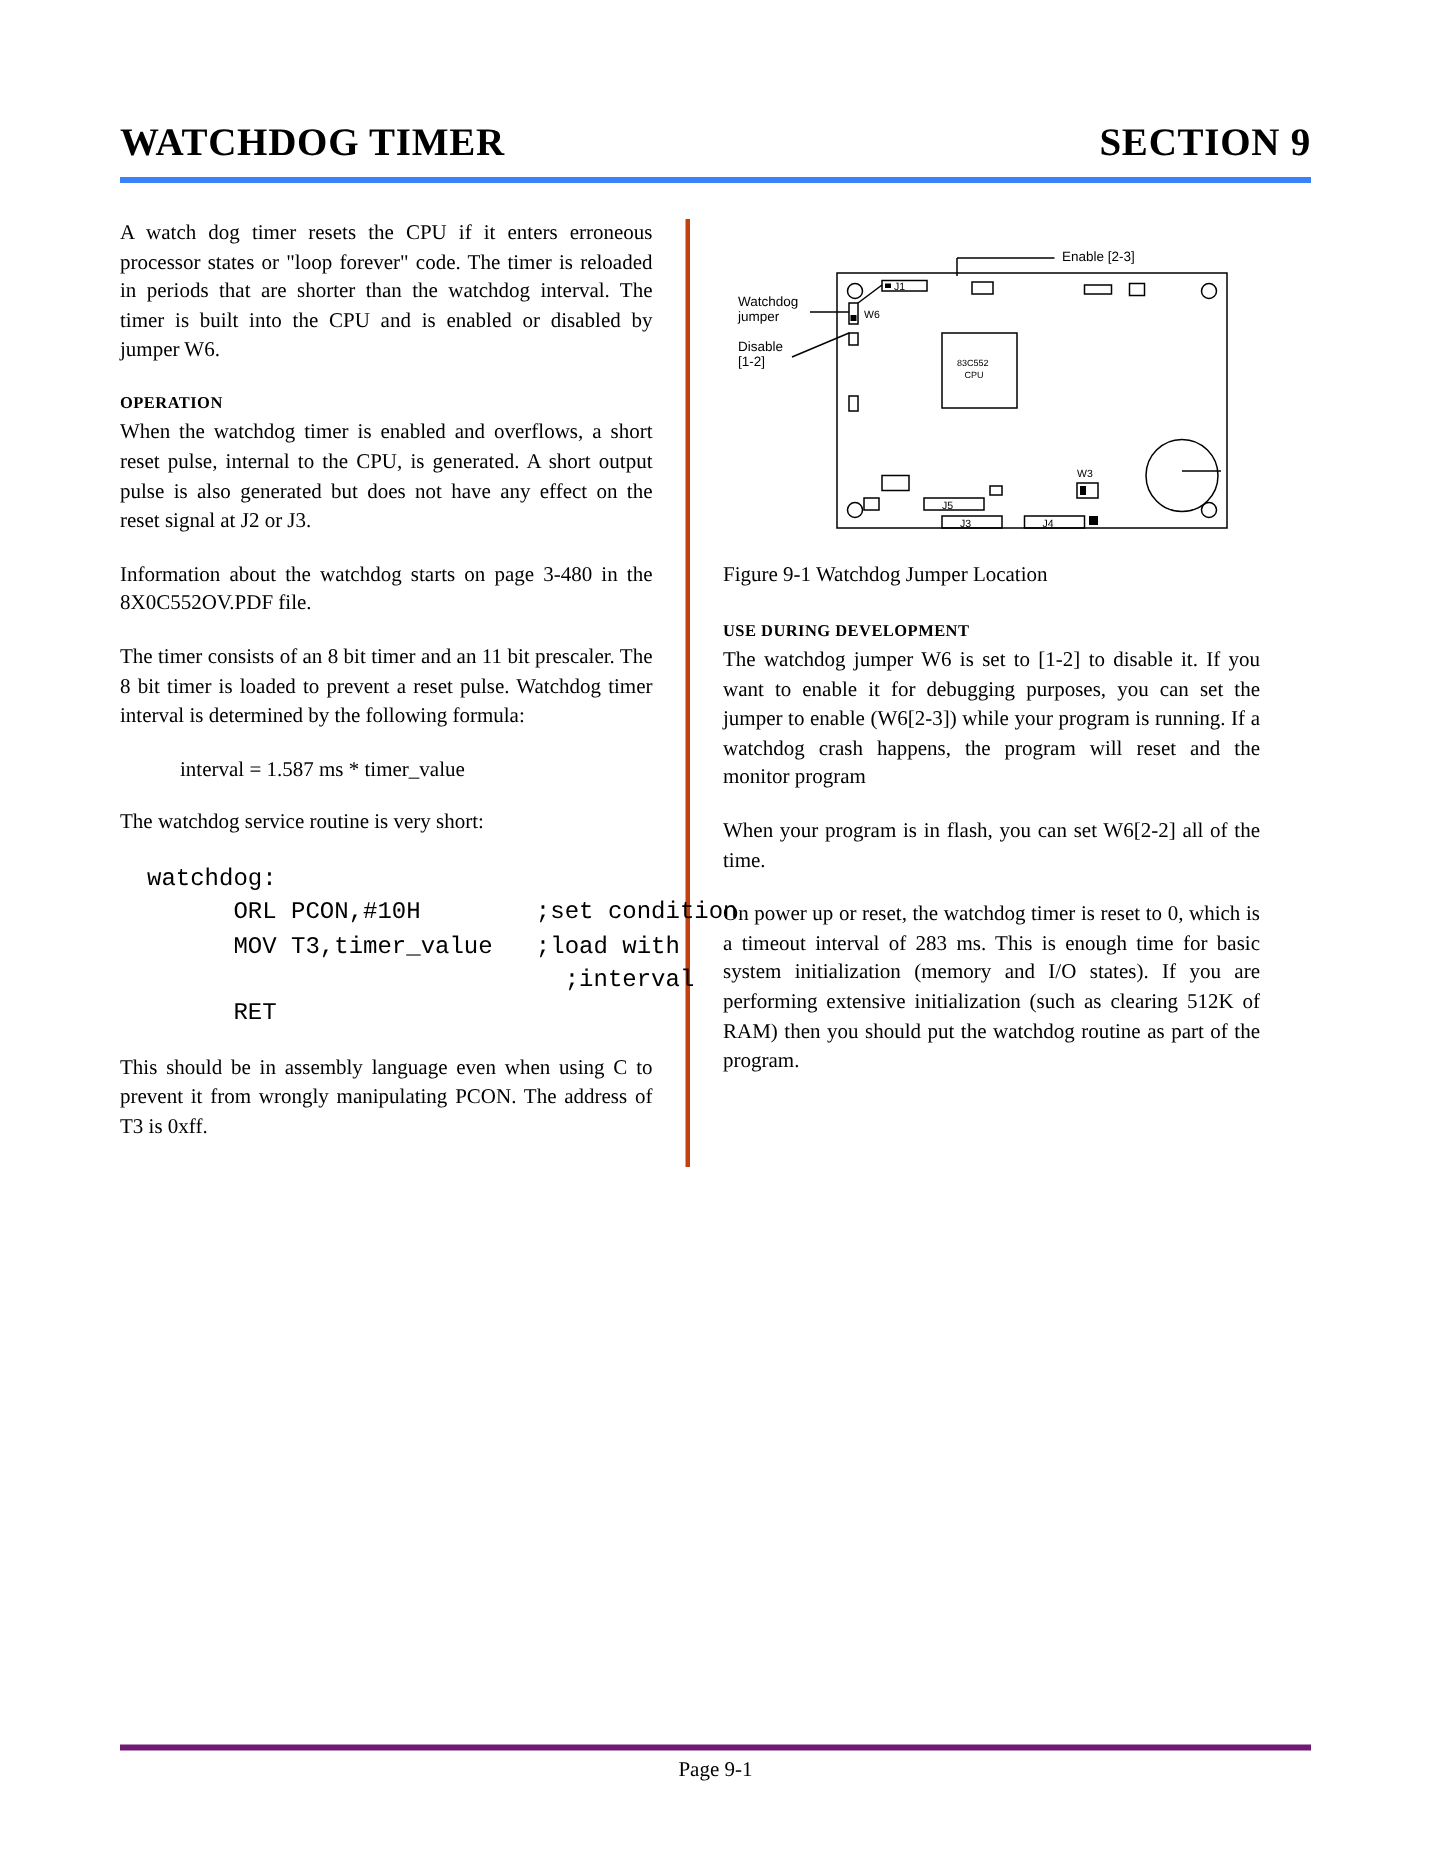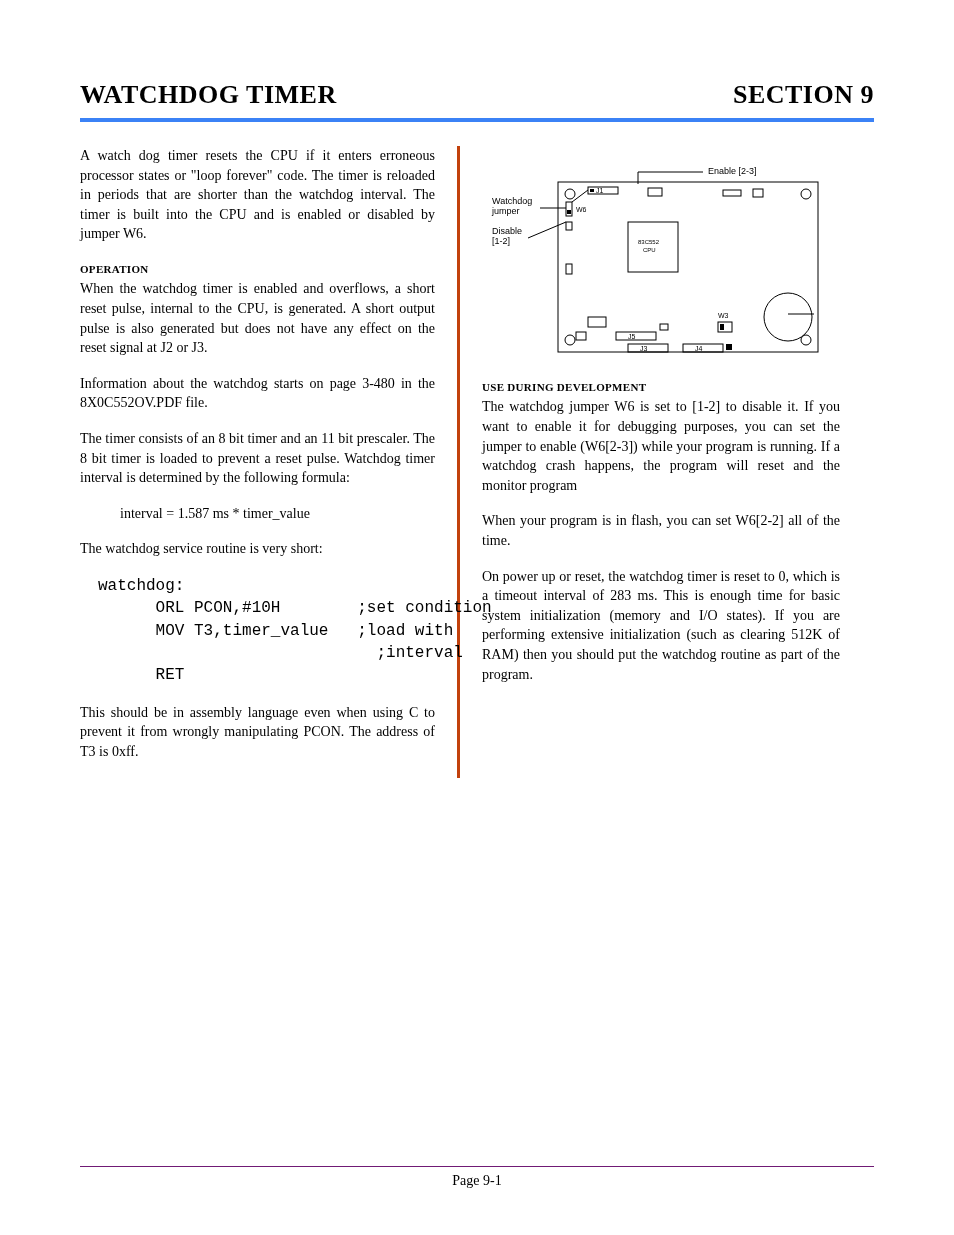--- a/index.html
+++ b/index.html
@@ -73,21 +73,21 @@
     line-height: 1.4;
     white-space: pre;
     margin: 0 0 16px 18px;
     text-align: left;
   }
   .footer {
     position: absolute;
     left: 80px;
     right: 80px;
     bottom: 46px;
-    border-top: 1px solid #701a75;
+    border-top: 4px solid #701a75;
     text-align: center;
     font-size: 14px;
     padding-top: 6px;
   }
   .figure-box {
     width: 340px;
     height: 200px;
     margin: 16px 0 12px 6px;
   }
   .caption {
@@ -189,20 +189,21 @@
 
           <rect x="140" y="182" width="40" height="8" fill="none" stroke="#000" stroke-width="1"></rect>
           <text x="152" y="189" font-size="7">J3</text>
 
           <rect x="195" y="182" width="40" height="8" fill="none" stroke="#000" stroke-width="1"></rect>
           <text x="207" y="189" font-size="7">J4</text>
           <rect x="238" y="182" width="6" height="6" fill="#000"></rect>
         </svg>
       </div>
 
+      <p class="caption">Figure 9-1 Watchdog Jumper Location</p>
 
       <h2 class="sec">USE DURING DEVELOPMENT</h2>
       <p>The watchdog jumper W6 is set to [1-2] to disable it. If you want to enable it for debugging purposes, you can set the jumper to enable (W6[2-3]) while your program is running. If a watchdog crash happens, the program will reset and the monitor program</p>
       <p>When your program is in flash, you can set W6[2-2] all of the time.</p>
       <p>On power up or reset, the watchdog timer is reset to 0, which is a timeout interval of 283 ms. This is enough time for basic system initialization (memory and I/O states). If you are performing extensive initialization (such as clearing 512K of RAM) then you should put the watchdog routine as part of the program.</p>
     </div>
 
   </div>
 
   <div class="footer">

